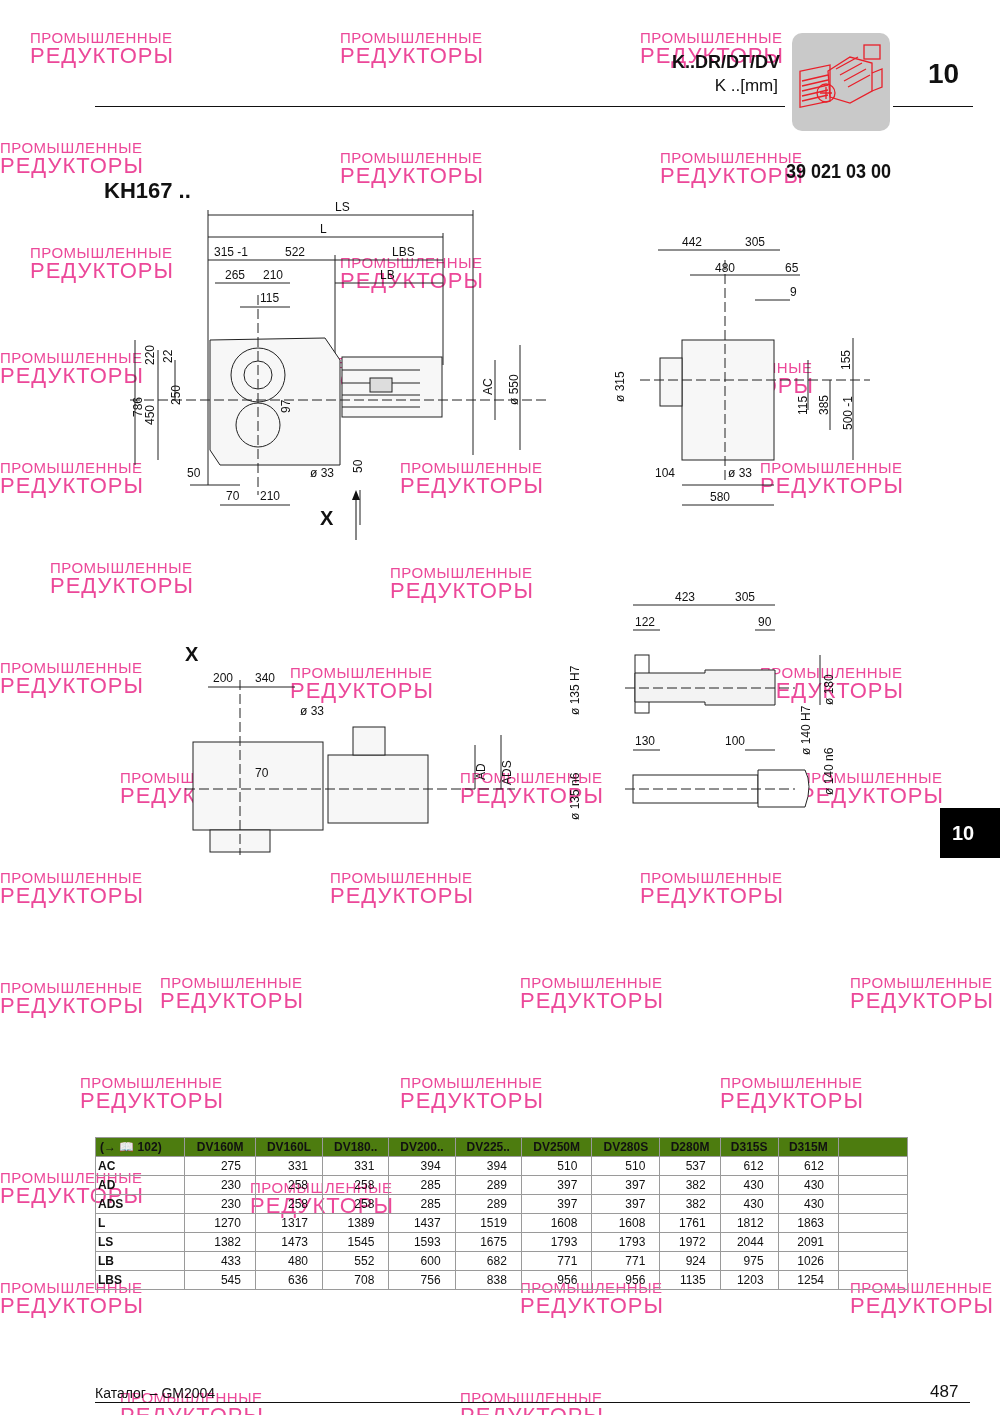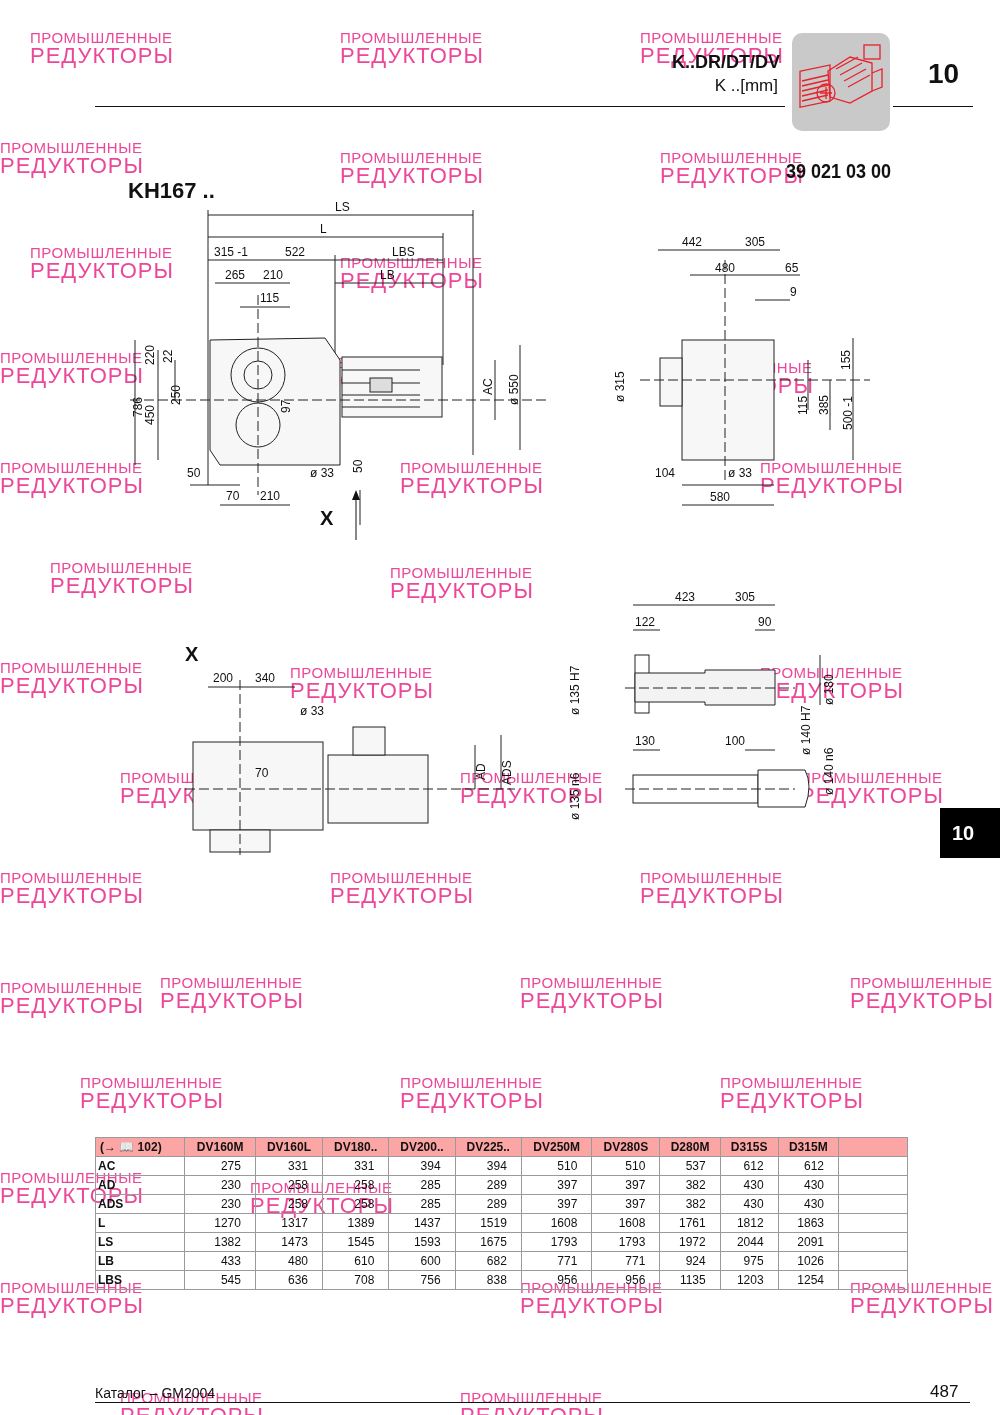--- a/index.html
+++ b/index.html
@@ -8,27 +8,27 @@
   .abs { position:absolute; }
   .wm { position:absolute; color:#ec4899; font-family:"Liberation Sans", sans-serif; line-height:1; pointer-events:none; }
   .wm .w1 { font-size:15px; letter-spacing:0.5px; display:block; }
   .wm .w2 { font-size:22px; letter-spacing:1px; display:block; }
   .hdr-title { right:220px; top:52px; font-weight:bold; font-size:18px; text-align:right; }
   .hdr-sub { right:222px; top:76px; font-size:17px; text-align:right; }
   .hdr-num { left:928px; top:58px; font-weight:bold; font-size:28px; }
   .hdr-line { background:#111; height:1px; }
   .icon-box { left:792px; top:33px; width:98px; height:98px; background:#c9c9c9; border-radius:10px; }
   .doc-num { left:786px; top:160px; font-weight:bold; font-size:20px; transform:scaleX(0.9); transform-origin:left; }
-  .model { left:128px; top:178px; font-weight:bold; font-size:22px; }
+  .model { left:104px; top:178px; font-weight:bold; font-size:22px; }
   .side-tab { left:940px; top:808px; width:60px; height:50px; background:#000; color:#fff; font-weight:bold; font-size:20px; display:flex; align-items:center; padding-left:12px; box-sizing:border-box; }
   .drawing { position:absolute; }
   .drawing text { font-family:"Liberation Sans", sans-serif; font-size:12px; fill:#111; }
   table.dims { position:absolute; left:95px; top:1137px; width:813px; border-collapse:collapse; font-size:12px; }
   table.dims th, table.dims td { border:1px solid #9a9a9a; padding:1px 4px; height:16px; }
-  table.dims th { background:#fca5a5; font-weight:bold; text-align:center; }
+  table.dims th { background:#4d7c0f; font-weight:bold; text-align:center; }
   table.dims td { text-align:right; padding-right:14px; }
   table.dims td.rowh { text-align:left; font-weight:bold; padding-left:2px; }
   table.dims th.first { text-align:left; white-space:nowrap; }
   .foot-cat { left:95px; top:1385px; font-size:14px; }
   .foot-line { left:95px; top:1402px; width:875px; height:1px; background:#111; }
   .logo { left:783px; top:1417px; width:100px; height:60px; }
   .logo .sew { font-weight:bold; font-size:44px; color:#bdbdbd; letter-spacing:-2px; font-family:"Liberation Sans", sans-serif; line-height:1; display:block; transform:scaleX(1.05); }
   .logo .euro { font-weight:bold; font-size:11px; color:#bdbdbd; background:#fff; letter-spacing:0.5px; display:inline-block; margin-top:-2px; }
   .page-num { left:930px; top:1382px; font-weight:normal; font-size:17px; }
 </style>
@@ -462,21 +462,21 @@
         <td>1793</td>
         <td>1972</td>
         <td>2044</td>
         <td>2091</td>
         <td></td>
       </tr>
       <tr>
         <td class="rowh">LB</td>
         <td>433</td>
         <td>480</td>
-        <td>610</td>
+        <td>552</td>
         <td>600</td>
         <td>682</td>
         <td>771</td>
         <td>771</td>
         <td>924</td>
         <td>975</td>
         <td>1026</td>
         <td></td>
       </tr>
       <tr>

